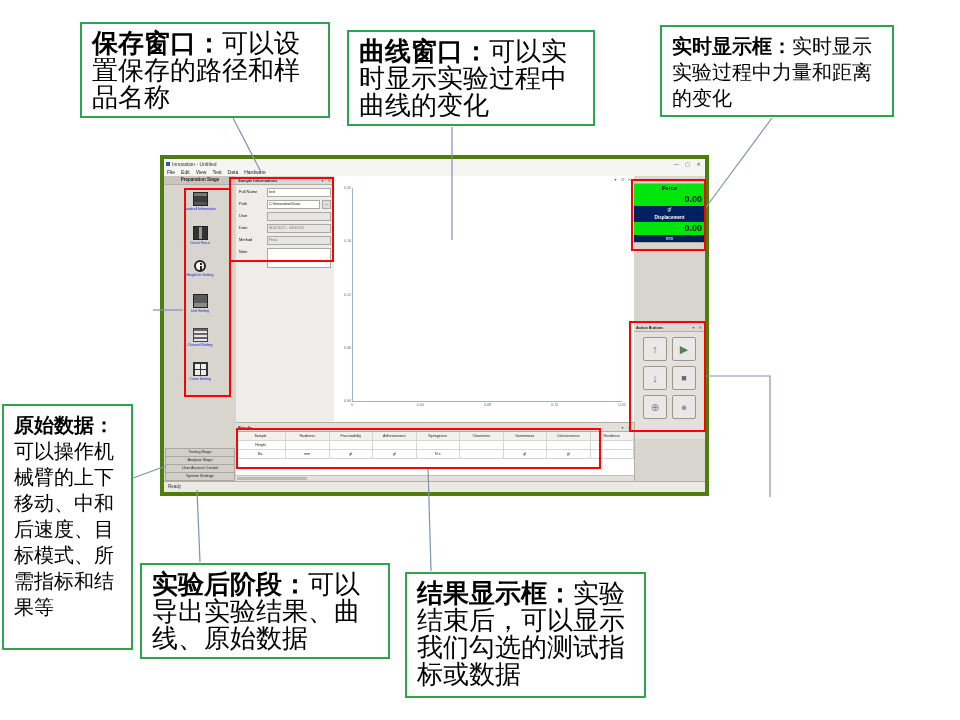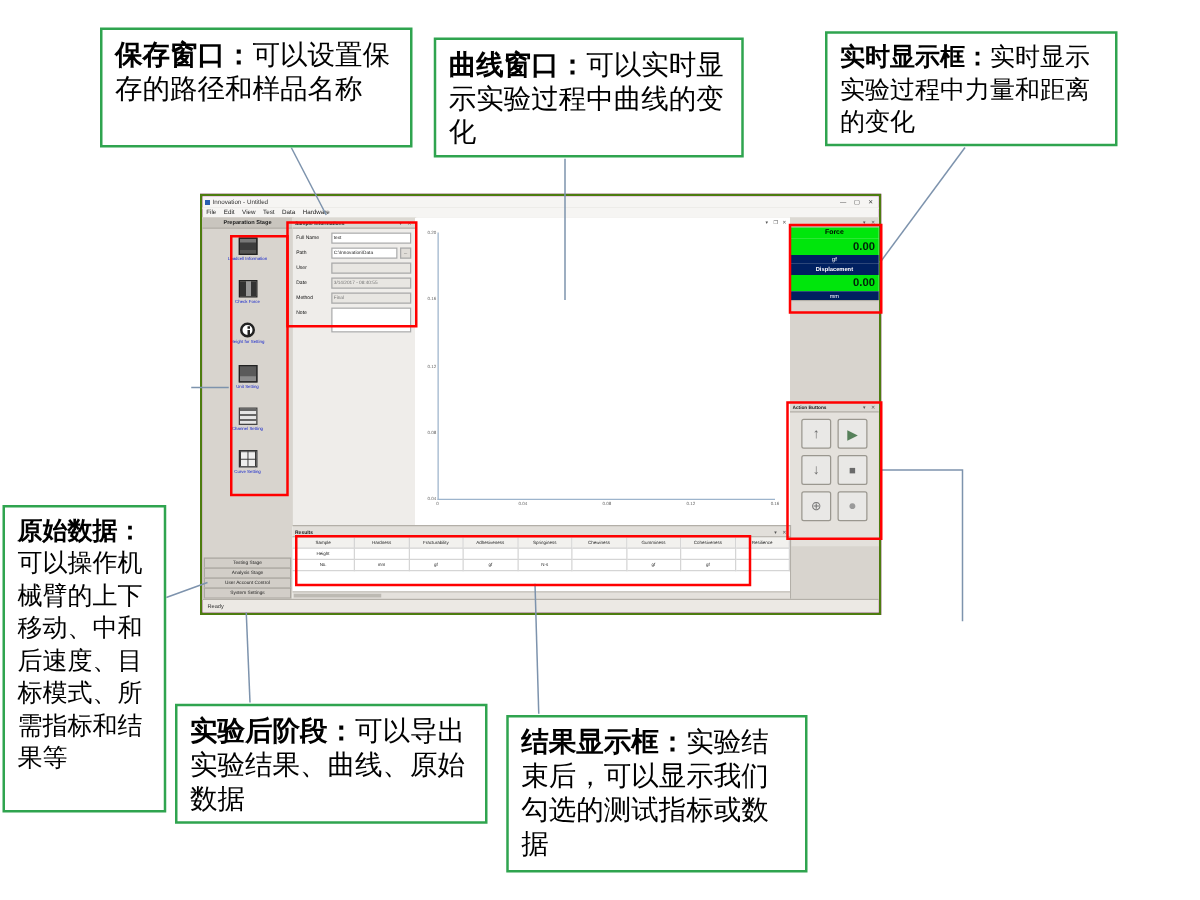--- a/index.html
+++ b/index.html
@@ -3,22 +3,22 @@
 <meta charset="utf-8">
 <style>
   html,body{margin:0;padding:0;background:#fff;}
   body{font-family:"Liberation Sans","DejaVu Sans",sans-serif;}
   .slide{position:relative;width:960px;height:720px;background:#ffffff;overflow:hidden;}
 
   
   .connectors{position:absolute;left:0;top:0;width:960px;height:720px;z-index:2;pointer-events:none;}
 
   
-  .window{position:absolute;left:160px;top:155px;width:541px;height:333px;background:#d946ef;
-          border:2px solid #4d7c0f;z-index:1;font-size:5px;color:#222;}
+  .window{position:absolute;left:160px;top:155px;width:541px;height:333px;background:#84cc16;
+          border:4px solid #4d7c0f;z-index:1;font-size:5px;color:#222;}
   .titlebar{position:absolute;top:0;left:0;right:0;height:9px;background:#f6f5f3;border-bottom:1px solid #d4d1cb;
             display:flex;align-items:center;gap:2px;padding:0 2px;}
   .appicon{width:4px;height:4px;background:#2a5db0;flex:none;}
   .title{flex:1;font-size:5px;color:#333;white-space:nowrap;overflow:hidden;}
   .wctl{width:9px;text-align:center;font-size:5px;color:#444;}
   .menubar{position:absolute;top:9px;left:0;right:0;height:8px;background:#f6f5f3;border-bottom:1px solid #d8d5d0;
            display:flex;gap:6px;align-items:center;padding:0 3px;font-size:5px;}
   .content{position:absolute;top:17px;left:0;right:0;bottom:10px;background:#ece9e4;}
   .statusbar{position:absolute;left:0;right:0;bottom:0;height:10px;background:#ece9e4;border-top:1px solid #b3afa8;
              font-size:4.5px;line-height:9px;padding:0 4px;color:#333;}
@@ -99,21 +99,21 @@
   .rtable{display:grid;grid-template-columns:50px repeat(8,1fr);}
   .rc{height:8px;line-height:8px;font-size:3.6px;text-align:center;border-right:1px solid #d5d5d5;
       border-bottom:1px solid #d5d5d5;overflow:hidden;white-space:nowrap;color:#222;}
   .rc.hdr{background:#f2f1ee;}
   .hscroll{position:absolute;left:0;right:0;bottom:0;height:6px;background:#e4e1dc;border-top:1px solid #c2bfb8;}
   .hthumb{position:absolute;left:1px;top:1px;width:70px;height:3px;background:#bdbab3;}
 
   
   .redbox{position:absolute;border:2px solid #ff0000;z-index:5;pointer-events:none;}
   .callout{position:absolute;box-sizing:border-box;background:#fff;border:2px solid #2fa44f;z-index:6;
-           padding:6px 10px;font-size:22px;line-height:27px;color:#000;overflow:hidden;}
+           padding:6px 10px;font-size:26px;line-height:27px;color:#000;overflow:hidden;}
   .callout .term{font-weight:bold;}
 </style>
 </head>
 <body>
 
 <div class="slide">
 
   <svg class="connectors" viewBox="0 0 960 720">
     <line x1="233" y1="118" x2="261" y2="172" stroke="#7d93ad" stroke-width="1.2"></line>
     <line x1="452" y1="127" x2="452" y2="240" stroke="#7d93ad" stroke-width="1.2"></line>

